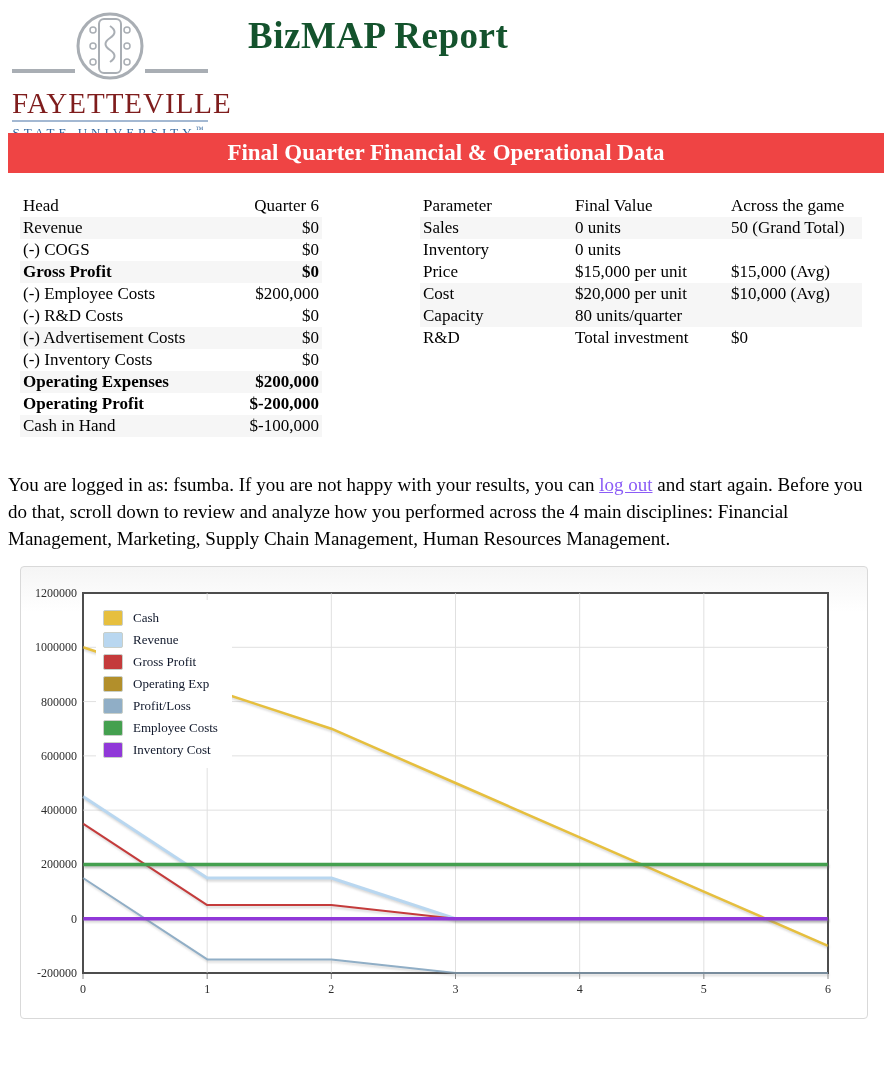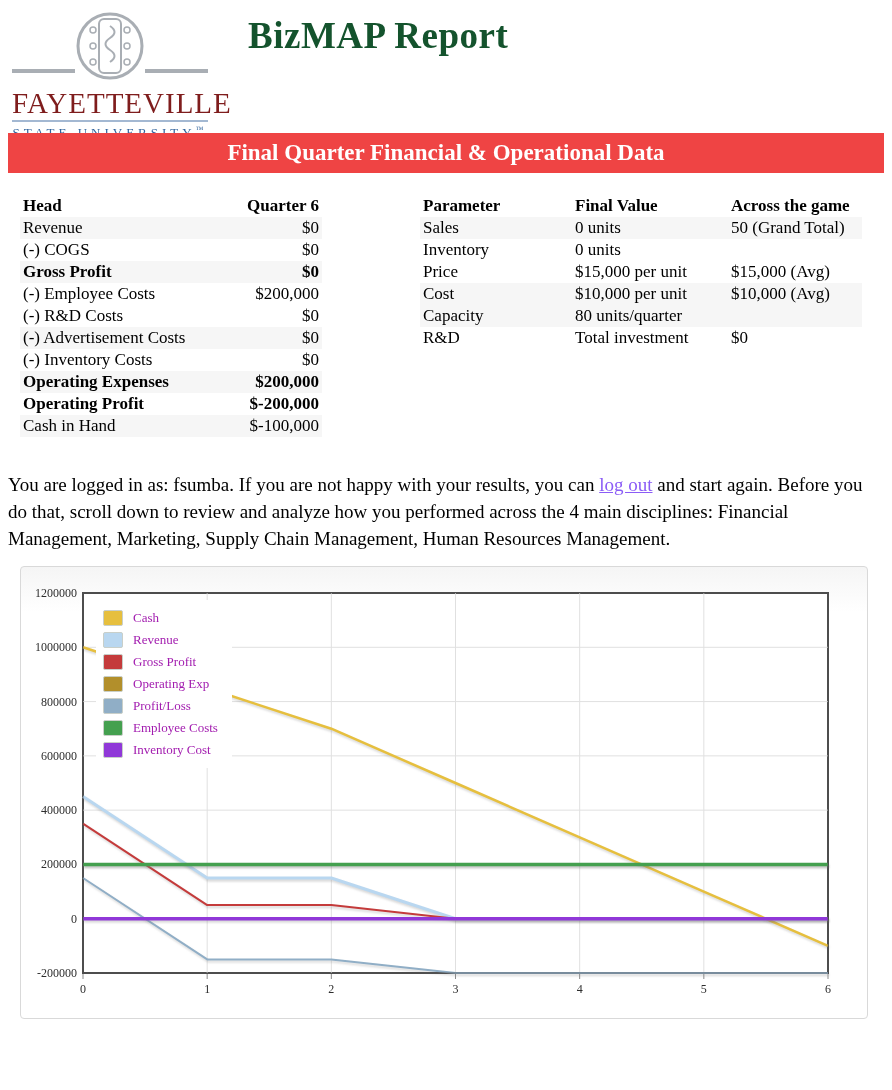--- a/index.html
+++ b/index.html
@@ -14,21 +14,21 @@
               margin-top:2px;padding-top:3px;white-space:nowrap;}
   .tm{font-size:8px;vertical-align:super;}
   .page-title{position:absolute;left:248px;top:14px;font-size:37px;font-weight:bold;
               color:#8cb3ad;letter-spacing:0.5px;}
   
   .banner{position:absolute;left:8px;top:133px;width:876px;height:40px;line-height:40px;
           text-align:center;color:#fff;font-size:23px;font-weight:bold;letter-spacing:0px;}
   
   table{border-collapse:collapse;font-size:17px;}
   td,th{padding:1px 3px;line-height:20px;font-weight:normal;text-align:left;white-space:nowrap;}
-  th{font-weight:bold;margin-top:16px;}
+  th{font-weight:normal;margin-top:16px;}
   tr.shaded{background:#f6f6f6;}
   tr.boldrow td{font-weight:bold;}
   .fin-table{position:absolute;left:20px;top:195px;width:302px;}
   .fin-table td.val,.fin-table th.val{text-align:right;}
   .par-table{position:absolute;left:420px;top:195px;width:442px;}
   .par-table td:nth-child(1),.par-table th:nth-child(1){width:146px;}
   .par-table td:nth-child(2),.par-table th:nth-child(2){width:150px;}
   
   .note{position:absolute;left:8px;top:452px;width:878px;font-size:19px;line-height:27px;}
   .note a{color:#663399;text-decoration:underline;cursor:pointer;}
@@ -39,21 +39,21 @@
   .card svg{position:absolute;left:0;top:0;}
   .grid{stroke:#e0e0e0;stroke-width:1;}
   .plotborder{fill:#ffffff;stroke:#4d4d4d;stroke-width:2;}
   .plotborder2{fill:none;stroke:#4d4d4d;stroke-width:2;}
   .ticklabel{font-family:"Liberation Serif",serif;font-size:12px;fill:#2d2d2d;}
   .tickmark{stroke:#8a8a8a;stroke-width:1;}
   .series{filter:drop-shadow(1px 2px 1px rgba(120,120,120,0.30));}
   .legend{position:absolute;left:75px;top:33px;background:#ffffff;padding:7px 14px 7px 7px;}
   .legend-item{display:flex;align-items:center;height:22px;}
   .swatch{width:18px;height:14px;border:1px solid #c9cfc9;border-radius:2px;flex:none;}
-  .legend-label{margin-left:10px;font-size:13px;color:#a21caf;white-space:nowrap;}
+  .legend-label{margin-left:10px;font-size:13px;color:#0f172a;white-space:nowrap;}
 </style>
 </head>
 <body>
 
 <div class="logo">
   <svg width="196" height="78" viewBox="0 0 196 78">
     <rect x="0" y="63" width="63" height="4" fill="#a9aeb4"></rect>
     <rect x="133" y="63" width="63" height="4" fill="#a9aeb4"></rect>
     <circle cx="98" cy="40" r="32" fill="#ffffff" stroke="#a9aeb4" stroke-width="3"></circle>
     <rect x="87" y="13" width="22" height="54" rx="5" fill="none" stroke="#a9aeb4" stroke-width="2"></rect>
@@ -145,21 +145,21 @@
         <td>0 units</td>
         <td></td>
       </tr>
       <tr>
         <td>Price</td>
         <td>$15,000 per unit</td>
         <td>$15,000 (Avg)</td>
       </tr>
       <tr class="shaded">
         <td>Cost</td>
-        <td>$10,000 per unit</td>
+        <td>$20,000 per unit</td>
         <td>$10,000 (Avg)</td>
       </tr>
       <tr class="shaded">
         <td>Capacity</td>
         <td>80 units/quarter</td>
         <td></td>
       </tr>
       <tr>
         <td>R&amp;D</td>
         <td>Total investment</td>

